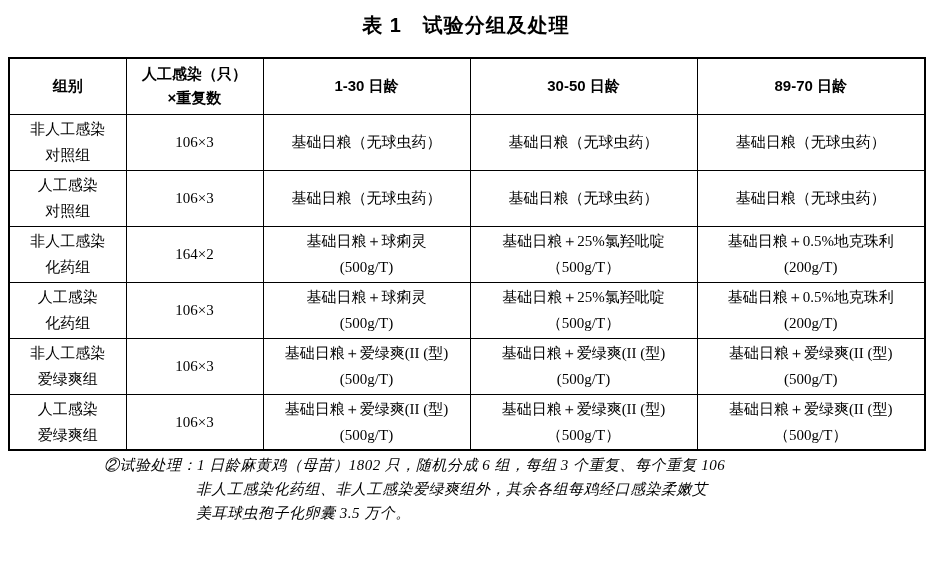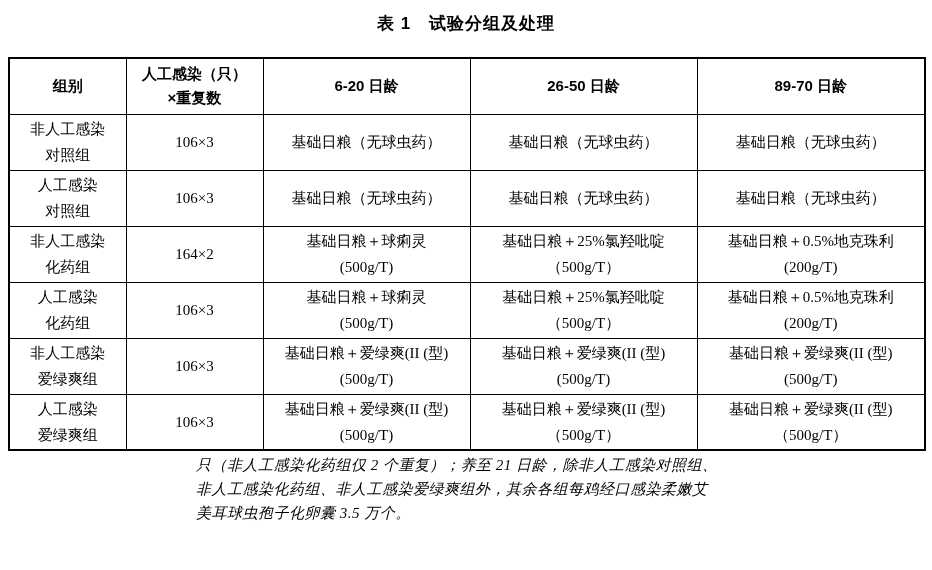--- a/index.html
+++ b/index.html
@@ -13,21 +13,21 @@
     overflow: hidden;
   }
   .title {
     position: absolute;
     top: 12px;
     left: 0;
     width: 100%;
     text-align: center;
     font-family: "Liberation Sans", sans-serif;
     font-weight: 700;
-    font-size: 17px;
+    font-size: 20px;
     letter-spacing: 1px;
     white-space: pre;
   }
   table.grid {
     position: absolute;
     left: 8px;
     top: 57px;
     width: 916px;
     border-collapse: collapse;
     table-layout: fixed;
@@ -89,24 +89,24 @@
     <thead>
       <tr>
           <th>
             <div>组别</div>
           </th>
           <th>
             <div>人工感染（只）</div>
             <div>×重复数</div>
           </th>
           <th>
-            <div>6-20 日龄</div>
-          </th>
-          <th>
-            <div>26-50 日龄</div>
+            <div>1-30 日龄</div>
+          </th>
+          <th>
+            <div>30-50 日龄</div>
           </th>
           <th>
             <div>89-70 日龄</div>
           </th>
         </tr>
     </thead>
     <tbody>
         <tr>
           <td>
             <div>非人工感染</div>
@@ -224,18 +224,18 @@
           </td>
           <td>
             <div>基础日粮＋爱绿爽(II (型)</div>
             <div>（500g/T）</div>
           </td>
         </tr>
       </tbody>
   </table>
 
   <div class="footnote">
-    <div class="fn-rest">只（非人工感染化药组仅 2 个重复）；养至 21 日龄，除非人工感染对照组、</div>
+    <div class="fn-l2">②试验处理：1 日龄麻黄鸡（母苗）1802 只，随机分成 6 组，每组 3 个重复、每个重复 106</div>
     <div class="fn-rest">非人工感染化药组、非人工感染爱绿爽组外，其余各组每鸡经口感染柔嫩艾</div>
     <div class="fn-rest">美耳球虫孢子化卵囊 3.5 万个。</div>
   </div>
 
 </div>
 
 </body></html>

